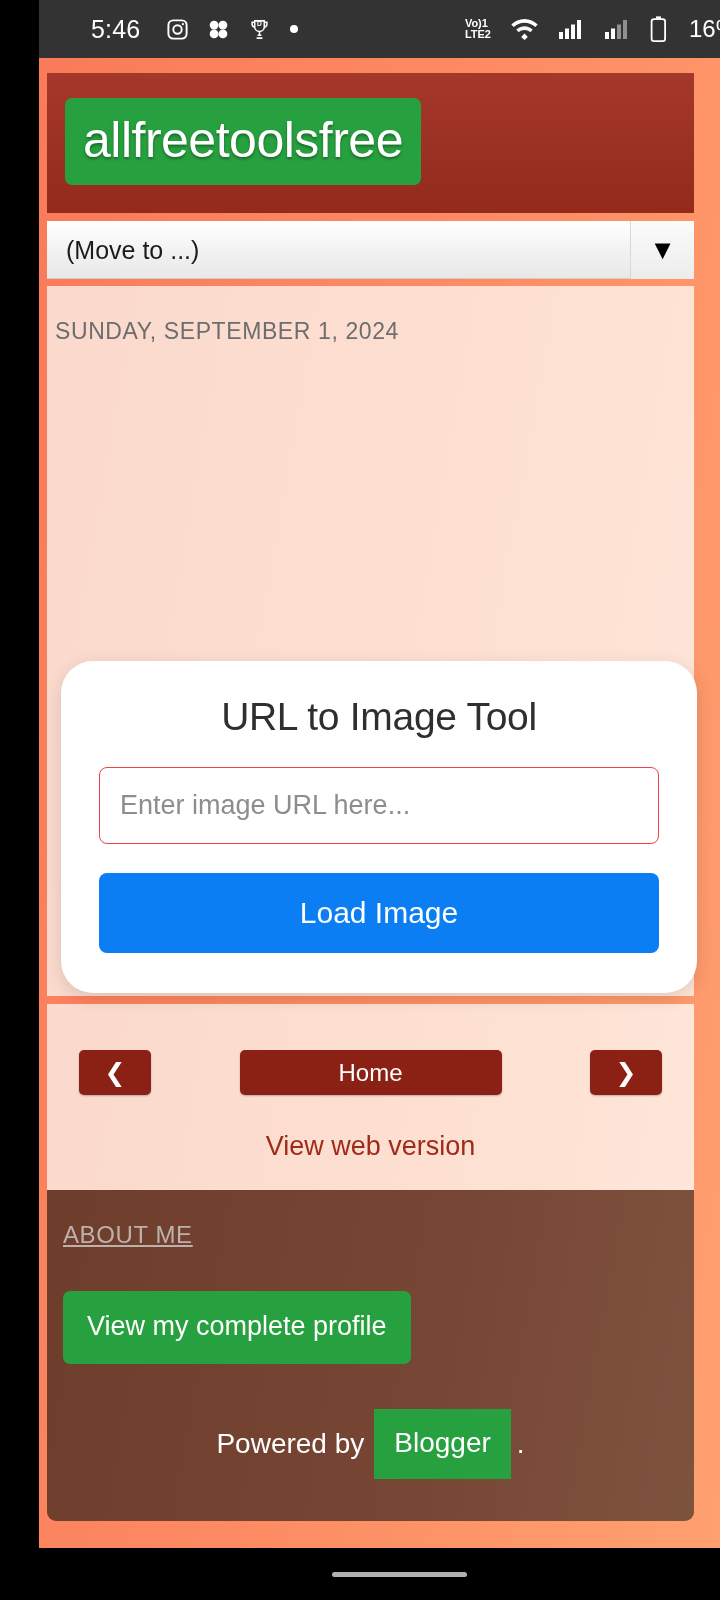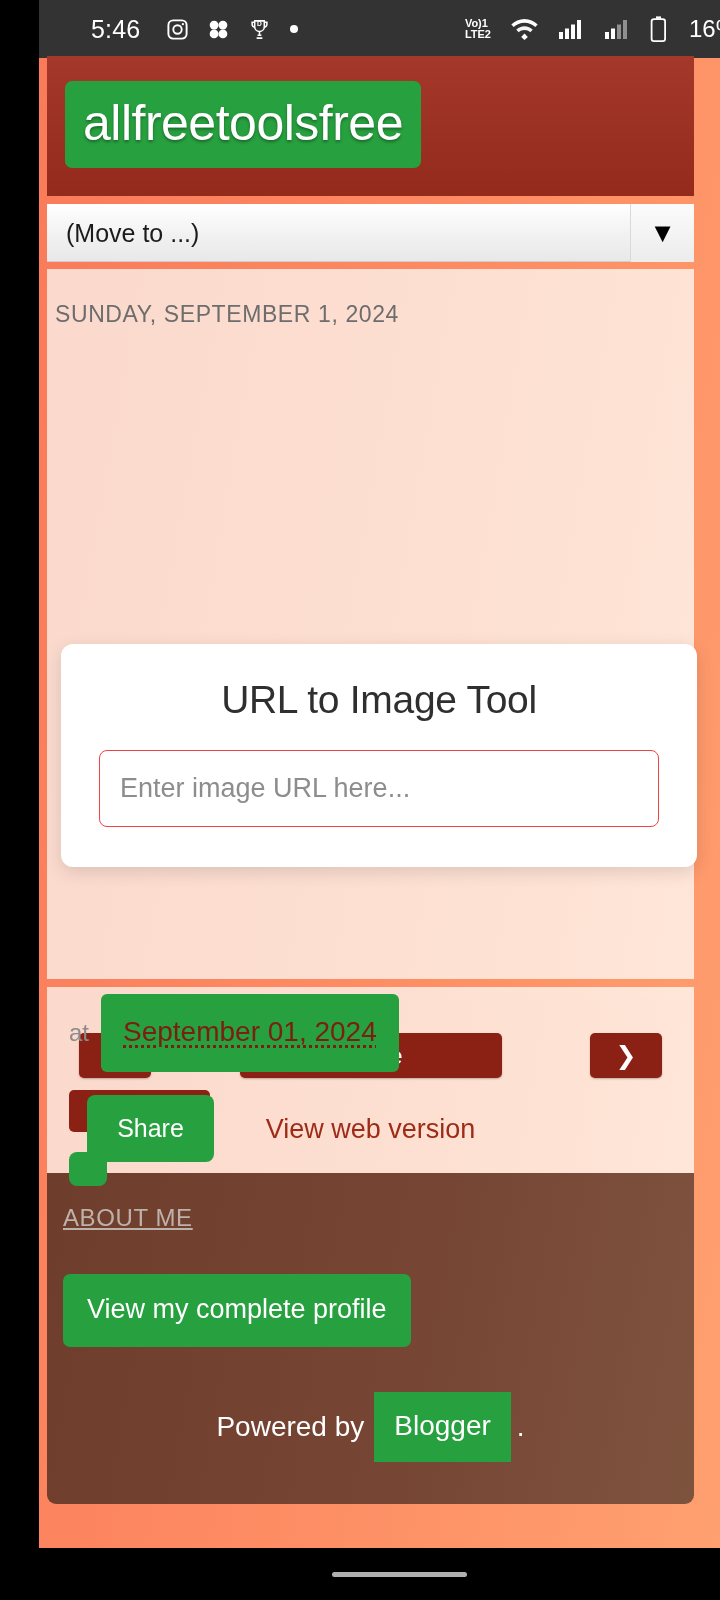--- a/index.html
+++ b/index.html
@@ -32,21 +32,21 @@
   #sb-left-icons { display:flex; align-items:center; gap:18px; margin-left:26px; }
   #sb-right { margin-left:auto; display:flex; align-items:center; gap:20px; margin-right:22px; }
   .ic { display:block; }
   #volte { display:flex; flex-direction:column; align-items:flex-start; line-height:1; }
   #volte .r1 { font-size:11px; font-weight:bold; }
   #volte .r2 { font-size:11px; font-weight:bold; }
   #sb-batt { font-size:24px; margin-left:2px; }
 
   
   #page {
-    position:absolute; top:56px; left:8px;
+    position:absolute; top:73px; left:8px;
     width:647px;
     min-height:1440px;
   }
 
   
   #blog-header {
     background:linear-gradient(180deg,#a4392b 0%,#942a1c 100%);
     padding:25px 18px 28px 18px;
   }
   #blog-title {
@@ -100,21 +100,21 @@
     border-radius:8px;
     margin:18px 0 0 22px;
   }
 
   
   #tool-card {
     position:absolute;
     left:14px; top:375px;
     width:636px;
     background:#ffffff;
-    border-radius:12px;
+    border-radius:32px;
     box-shadow:0 5px 18px rgba(0,0,0,.13);
     padding:34px 38px 40px 38px;
   }
   #tool-title {
     text-align:center;
     font-size:39px;
     color:#2f2f2f;
     padding-bottom:28px;
     letter-spacing:-.3px;
   }
@@ -397,34 +397,24 @@
     </div>
 
     <div id="main">
       <div id="post-date">SUNDAY, SEPTEMBER 1, 2024</div>
       <a id="post-title-block"></a>
 
       
       <div id="tool-card">
         <div id="tool-title">URL to Image Tool</div>
         <input id="url-input" type="text" placeholder="Enter image URL here..." style="">
+        <button id="load-btn">Load Image</button>
       </div>
 
       
-      <div id="post-footer">
-        <div id="timestamp-row">
-          <span id="ts-at">at</span>
-          <a id="ts-link">September 01, 2024</a>
-        </div>
-        <div id="share-row">
-          <div id="share-bg-block"></div>
-          <button id="share-btn">Share</button>
-          <div id="share-extra-block"></div>
-        </div>
-      </div>
     </div>
 
     <div id="nav-section">
       <div id="nav-row">
         <button class="navbtn" id="nav-prev">❮</button>
         <button class="navbtn" id="nav-home">Home</button>
         <button class="navbtn" id="nav-next">❯</button>
       </div>
       <a id="web-version">View web version</a>
     </div>

